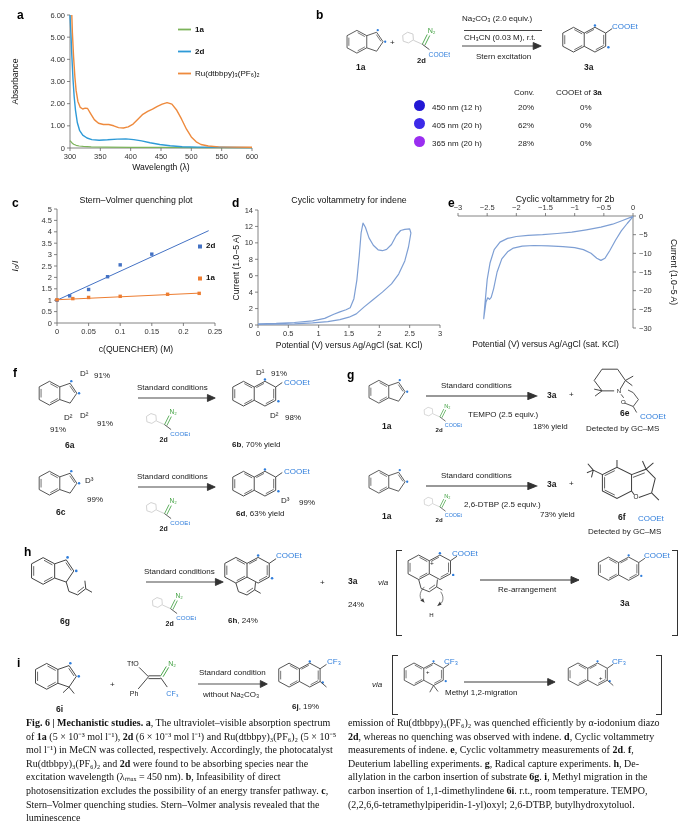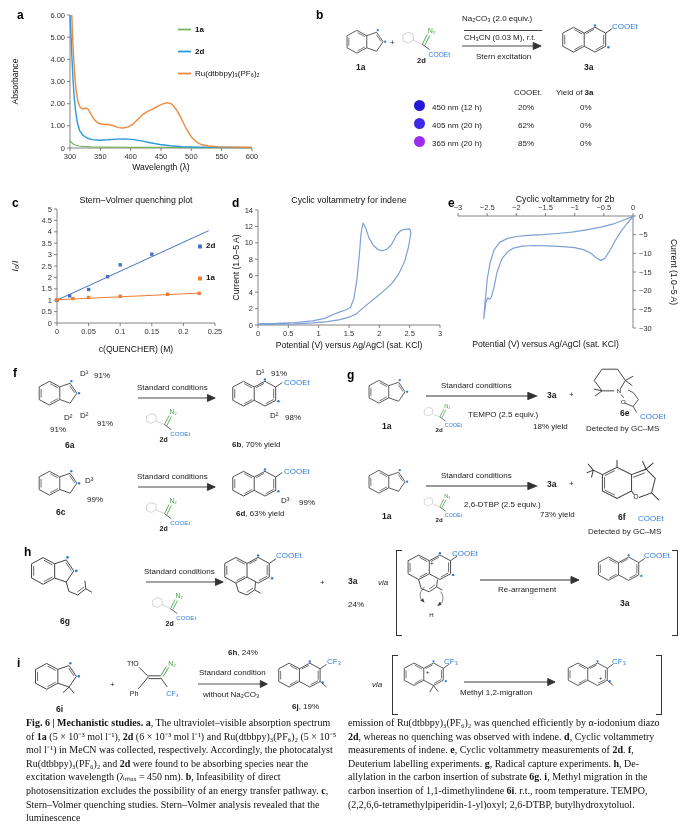--- a/index.html
+++ b/index.html
@@ -251,36 +251,36 @@
   <svg class="abs" style="left:462px;top:42px" width="80" height="8" viewBox="0 0 100 8" preserveAspectRatio="none">
       <path d="M0 4 H97 M89 0.5 L99 4 L89 7.5 Z" fill="#333" stroke="#333" stroke-width="1"></path>
     </svg>
   <div class="t" style="left:476px;top:52px">Stern excitation</div>
   <svg class="abs" style="left:560px;top:24px" width="60" height="33" viewBox="0 0 72 40">
       <use href="#sy-prod"></use>
     </svg>
   <div class="t bl" style="left:612px;top:22px">COOEt</div>
   <div class="cl" style="left:584px;top:62px">3a</div>
 
-  <div class="t" style="left:514px;top:88px">COOEt.</div>
-  <div class="t" style="left:556px;top:88px"><span>Yield of </span><span class="b">3a</span></div>
+  <div class="t" style="left:514px;top:88px">Conv.</div>
+  <div class="t" style="left:556px;top:88px"><span>COOEt of </span><span class="b">3a</span></div>
 
   <div class="dotw" style="left: 414px; top: 100px; background: rgb(34, 24, 213);"></div>
   <div class="t" style="left:432px;top:103px">450 nm (12 h)</div>
   <div class="t" style="left:518px;top:103px">20%</div>
   <div class="t" style="left:580px;top:103px">0%</div>
 
   <div class="dotw" style="left: 414px; top: 118px; background: rgb(61, 42, 232);"></div>
   <div class="t" style="left:432px;top:121px">405 nm (20 h)</div>
   <div class="t" style="left:518px;top:121px">62%</div>
   <div class="t" style="left:580px;top:121px">0%</div>
 
   <div class="dotw" style="left: 414px; top: 136px; background: rgb(154, 46, 240);"></div>
   <div class="t" style="left:432px;top:139px">365 nm (20 h)</div>
-  <div class="t" style="left:518px;top:139px">85%</div>
+  <div class="t" style="left:518px;top:139px">28%</div>
   <div class="t" style="left:580px;top:139px">0%</div>
 
   <svg class="abs" style="left:36px;top:378px" width="46" height="32" viewBox="0 0 58 40">
       <use href="#sy-indene"></use>
     </svg>
   <div class="t" style="left:80px;top:369px">D¹</div>
   <div class="t" style="left:94px;top:371px">91%</div>
   <div class="t" style="left:64px;top:413px">D²</div>
   <div class="t" style="left:80px;top:411px">D²</div>
   <div class="t" style="left:50px;top:425px">91%</div>
@@ -387,21 +387,21 @@
     </svg>
   <svg class="abs" style="left:150px;top:588px" width="46" height="38" viewBox="0 0 56 46">
       <use href="#sy-diazo"></use>
     </svg>
   <svg class="abs" style="left:222px;top:554px" width="62" height="53" viewBox="0 0 72 62">
     <use href="#sy-prod"></use>
     <path class="skel" stroke-width="1.1" d="M16 34 L19 44 L29 48 L38 42 M38 42 L45 46 M38 42 L39 33"></path>
     <path class="skel" stroke-width="0.9" d="M28.6 44.8 L36 39.8"></path>
   </svg>
   <div class="t bl" style="left:276px;top:551px">COOEt</div>
-  <div class="t" style="left:228px;top:648px"><span class="b">6h</span><span>, 24%</span></div>
+  <div class="t" style="left:228px;top:616px"><span class="b">6h</span><span>, 24%</span></div>
   <div class="t" style="left:320px;top:578px">+</div>
   <div class="cl" style="left:348px;top:576px">3a</div>
   <div class="t" style="left:348px;top:600px">24%</div>
   <div class="t it" style="left:378px;top:578px">via</div>
   <div class="brkl" style="left:396px;top:550px;height:84px"></div>
   <svg class="abs" style="left:404px;top:550px" width="62" height="77" viewBox="0 0 76 94">
     <use href="#sy-prod" x="2" y="2"></use>
     <path class="skel" stroke-width="1.1" d="M18 36 L21 47 L31 51 L40 45 M40 45 L47 49 M40 45 L41 36"></path>
     <path class="skel" stroke-width="0.9" d="M30.6 47.8 L38 42.6"></path>
     <path class="skel" stroke-width="0.8" d="M25 45 C18 52 18 60 25 64"></path>
@@ -452,21 +452,21 @@
   <div class="brkl" style="left:392px;top:655px;height:58px"></div>
   <svg class="abs" style="left:402px;top:660px" width="54" height="36" viewBox="0 0 72 48">
     <use href="#sy-prod"></use>
     <path class="skel" stroke-width="1.1" d="M42 34 L37 43 M42 34 L48 42"></path>
     <text x="32" y="19" font-size="8" fill="#1a1a1a">+</text>
   </svg>
   <div class="t bl" style="left:444px;top:657px">CF₃</div>
   <svg class="abs" style="left:464px;top:678px" width="92" height="8" viewBox="0 0 100 8" preserveAspectRatio="none">
       <path d="M0 4 H97 M91 0.5 L99 4 L91 7.5 Z" fill="#333" stroke="#333" stroke-width="1"></path>
     </svg>
-  <div class="t" style="left:460px;top:688px">Methyl 1,2-migration</div>
+  <div class="t" style="left:445px;top:688px">Methyl 1,2-migration</div>
   <svg class="abs" style="left:566px;top:660px" width="54" height="36" viewBox="0 0 72 48">
     <use href="#sy-prod"></use>
     <path class="skel" stroke-width="1.1" d="M55 27 L63 34"></path>
     <text x="44" y="26" font-size="8" fill="#1a1a1a">+</text>
   </svg>
   <div class="t bl" style="left:612px;top:657px">CF₃</div>
   <div class="brkr" style="left:656px;top:655px;height:58px"></div>
 
   <div class="cap" style="left:26px;top:716px;width:312px"><b>Fig. 6 | Mechanistic studies. </b><b>a</b><span>, The ultraviolet–visible absorption spectrum of </span><b>1a</b><span> (5 × 10⁻³ mol l⁻¹), </span><b>2d</b><span> (6 × 10⁻³ mol l⁻¹) and Ru(dtbbpy)₃(PF₆)₂ (5 × 10⁻⁵ mol l⁻¹) in MeCN was collected, respectively. Accordingly, the photocatalyst Ru(dtbbpy)₃(PF₆)₂ and </span><b>2d</b><span> were found to be absorbing species near the excitation wavelength (λₘₐₓ = 450 nm). </span><b>b</b><span>, Infeasibility of direct photosensitization excludes the possibility of an energy transfer pathway. </span><b>c</b><span>, Stern–Volmer quenching studies. Stern–Volmer analysis revealed that the luminescence</span></div>
   <div class="cap" style="left:348px;top:716px;width:316px"><span>emission of Ru(dtbbpy)₃(PF₆)₂ was quenched efficiently by α-iodonium diazo </span><b>2d</b><span>, whereas no quenching was observed with indene. </span><b>d</b><span>, Cyclic voltammetry measurements of indene. </span><b>e</b><span>, Cyclic voltammetry measurements of </span><b>2d</b><span>. </span><b>f</b><span>, Deuterium labelling experiments. </span><b>g</b><span>, Radical capture experiments. </span><b>h</b><span>, De-allylation in the carbon insertion of substrate </span><b>6g</b><span>. </span><b>i</b><span>, Methyl migration in the carbon insertion of 1,1-dimethylindene </span><b>6i</b><span>. r.t., room temperature. TEMPO, (2,2,6,6-tetramethylpiperidin-1-yl)oxyl; 2,6-DTBP, butylhydroxytoluol.</span></div>

